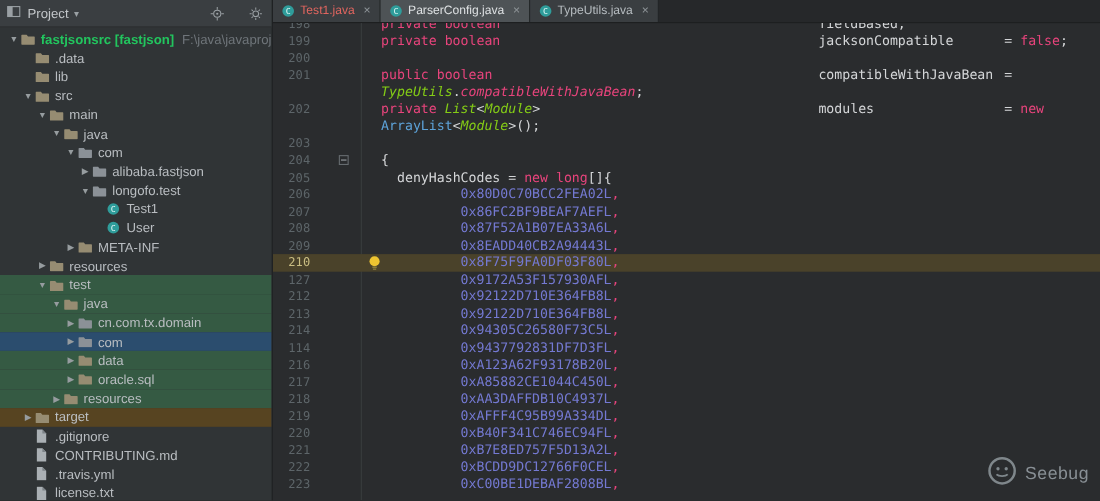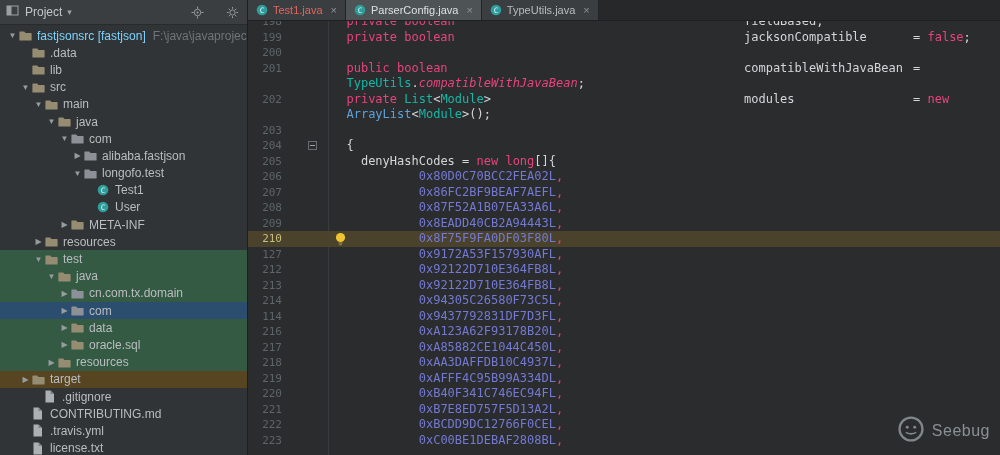--- a/index.html
+++ b/index.html
@@ -13,21 +13,21 @@
                 background:#3a3e41;border-bottom:1px solid #282b2d;font-size:12px;color:#c2c6c9;}
   .panel-title{margin-left:1px;}
   .caret{font-size:9px;color:#9aa0a4;}
   .hdr-icons{margin-left:auto;display:flex;align-items:center;gap:11px;}
   .hdr-icons span{display:flex;align-items:center;}
   .tree{flex:1;overflow:hidden;font-size:12px;color:#b9bdc1;padding-top:2px;}
   .tree-row{display:flex;align-items:center;height:17.2px;white-space:nowrap;overflow:hidden;}
   .arrow{width:13px;flex:none;font-size:8px;color:#969c9f;text-align:center;}
   .t-icon{width:16px;flex:none;display:flex;align-items:center;}
   .t-label{margin-left:2px;}
-  .t-label.bold{font-weight:normal;color:#7dd3fc;text-align:center;}
+  .t-label.bold{font-weight:bold;color:#22c55e;text-align:center;}
   .t-extra{color:#6f757a;margin-left:7px;}
   .bg-green{background:#355a43;}
   .bg-blue{background:#2b4d6e;}
   .bg-amber{background:#574421;}
 
   
   .editor{flex:1;display:flex;flex-direction:column;background:#2a2c2e;position:relative;overflow:hidden;}
   .tabs{height:20px;flex:none;background:#26282a;display:flex;align-items:stretch;border-bottom:1px solid #1d1f20;}
   .tab{display:flex;align-items:center;gap:5px;padding:0 8px;background:#3a3e41;
        border-right:1px solid #212425;font-size:11px;color:#b6bcc0;cursor:default;}
@@ -47,21 +47,21 @@
   .fold{width:50px;flex:none;position:relative;}
   .fold-marker{position:absolute;left:26px;top:3px;width:9px;height:9px;border:1px solid #666c70;
                box-sizing:border-box;background:#2a2c2e;}
   .fold-marker:after{content:"";position:absolute;left:1px;right:1px;top:3px;height:1px;background:#9aa0a4;}
   .ctext{flex:1;position:relative;white-space:pre;color:#d4d6d8;}
   .col2{position:absolute;left:412px;top:0;white-space:pre;}
   .col3{position:absolute;left:581px;top:0;white-space:pre;}
   .c-kw{color:#e8447c;}
   .c-kwi{color:#e8447c;font-style:italic;}
   .c-num{color:#7479d2;}
-  .c-typ{color:#14b8a6;}
+  .c-typ{color:#84cc16;font-style:italic;}
   .c-cls{color:#5da2d8;}
   .c-pln{color:#d4d6d8;}
   .c-com{color:#e8447c;}
   .bulb{position:absolute;left:86px;top:1px;width:13px;height:14px;}
 
   .watermark{position:absolute;right:10px;bottom:8px;display:flex;align-items:center;gap:7px;
              opacity:.85;z-index:5;}
   .wm-label{color:#99a1a7;font-size:16px;letter-spacing:.5px;}
 </style>
 </head>
@@ -284,21 +284,21 @@
         </div>
         <div class="tree-row bg-amber" style="padding-left: 19px;">
           <span class="arrow">▶</span>
           <span class="t-icon">
             <svg width="13" height="11" viewBox="0 0 13 11">
               <path d="M1 1.5h4.2l1.3 1.6H12a.6.6 0 0 1 .6.6v6.3a.6.6 0 0 1-.6.6H1a.6.6 0 0 1-.6-.6V2.1A.6.6 0 0 1 1 1.5z" fill="#968c72"></path>
             </svg>
           </span>
           <span class="t-label">target</span>
         </div>
-        <div class="tree-row" style="padding-left: 19px; margin-left: 12px;">
+        <div class="tree-row" style="padding-left: 19px;">
           <span class="arrow"></span>
           <span class="t-icon">
             <svg width="11" height="13" viewBox="0 0 11 13">
               <path d="M1.5.5h5L10 4v8.5H1.5z" fill="#aab0b4"></path>
               <path d="M6.5.5L10 4H6.5z" fill="#7c8287"></path>
             </svg>
           </span>
           <span class="t-label">.gitignore</span>
         </div>
         <div class="tree-row" style="padding-left: 19px;">

